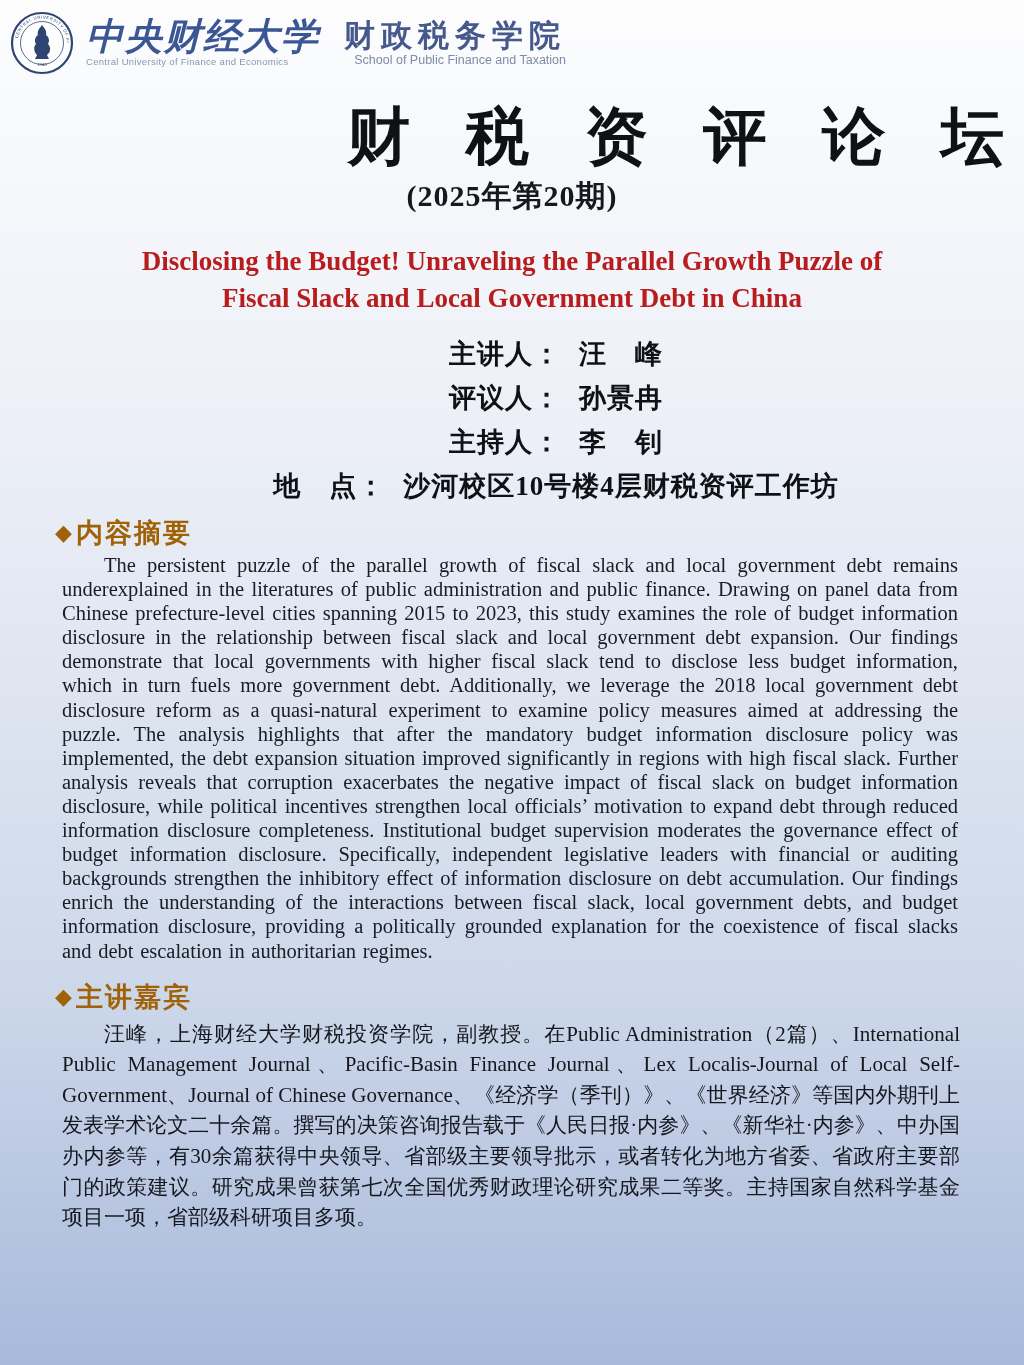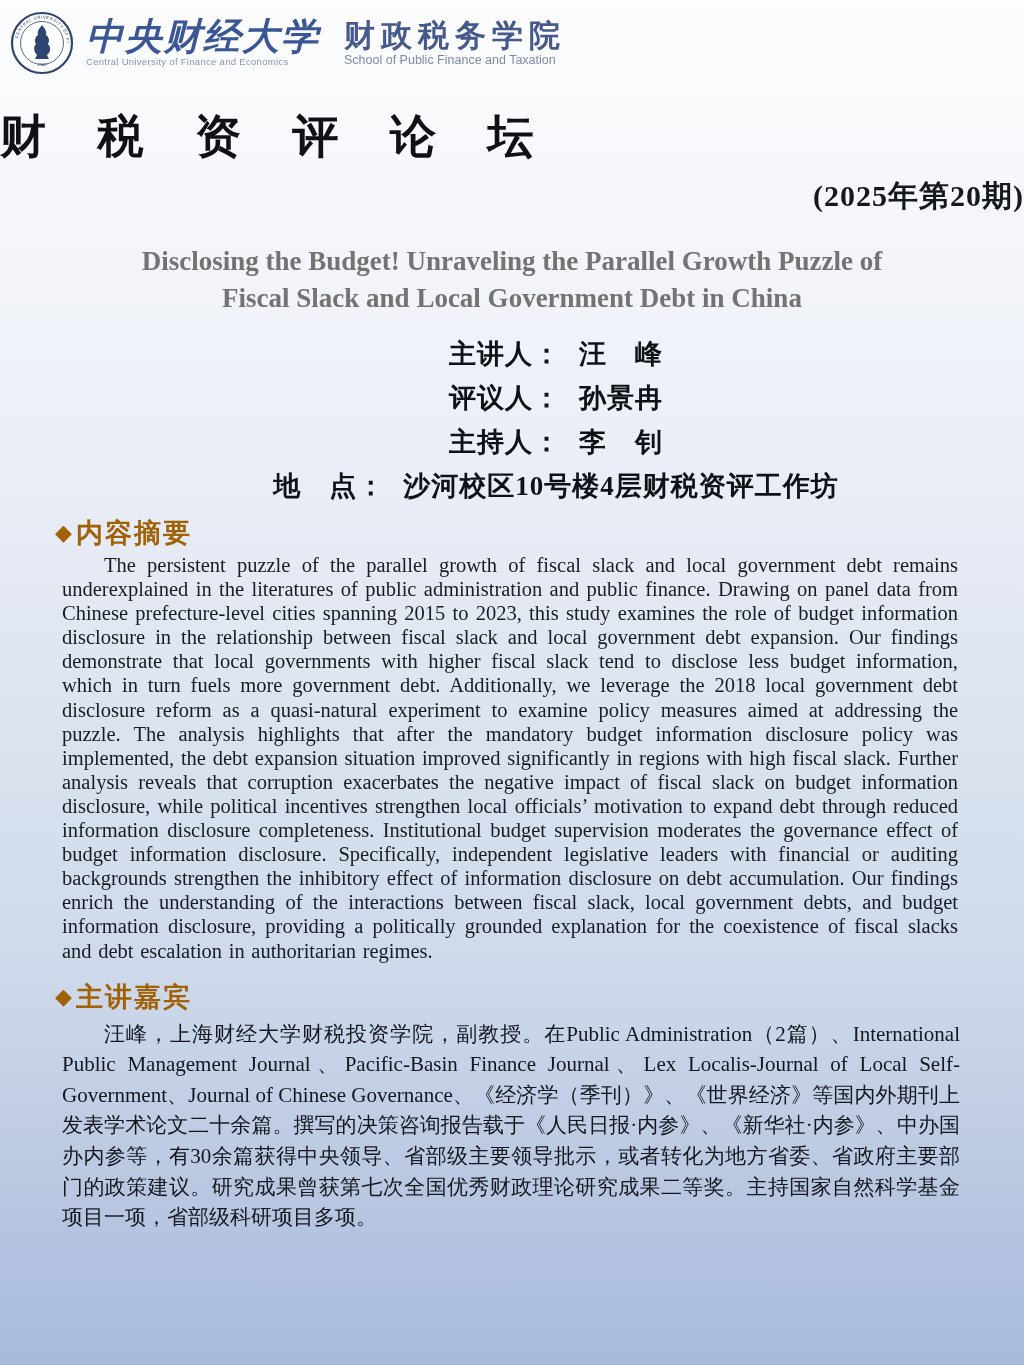--- a/index.html
+++ b/index.html
@@ -7,26 +7,26 @@
     width:1024px;height:1365px;overflow:hidden;
     background:linear-gradient(180deg,#fdfdfe 0%,#f6f8fb 12%,#eceff7 32%,#dde4f0 52%,#cdd8ea 72%,#b8c6e1 88%,#a8badc 100%);
     font-family:"Liberation Serif","DejaVu Serif",serif;
     color:#15181d;
   }
   .header{display:flex;align-items:center;padding:6px 0 0 10px;height:74px;}
   .seal{width:64px;height:64px;flex:0 0 auto;}
   .uni-block{margin-left:12px;text-align:left;}
   .uni-cn{font-size:37px;line-height:38px;color:#3b5694;font-weight:bold;font-style:italic;letter-spacing:2px;font-family:"Liberation Serif","DejaVu Serif",serif;}
   .uni-en{font-size:9.5px;line-height:12px;color:#8a96af;font-family:"Liberation Sans","DejaVu Sans",sans-serif;letter-spacing:0.3px;}
-  .school-block{margin-left:24px;text-align:left;}
+  .school-block{margin-left:24px;text-align:right;}
   .school-cn{font-size:31px;line-height:34px;color:#46598c;font-weight:bold;letter-spacing:6px;font-family:"Liberation Sans","DejaVu Sans",sans-serif;}
   .school-en{font-size:12.5px;line-height:15px;color:#7e8ba8;font-family:"Liberation Sans","DejaVu Sans",sans-serif;}
-  .main-title{text-align:left;margin-top:26px;font-size:46px;line-height:62px;font-weight:bold;letter-spacing:20px;color:#0f1114;}
-  .issue{text-align:right;margin-top:8px;font-size:30px;font-weight:bold;color:#15181d;letter-spacing:1px;}
-  .en-title{text-align:center;margin-top:26px;font-size:27px;line-height:37px;font-weight:bold;color:#737373;}
+  .main-title{text-align:right;margin-top:26px;font-size:63px;line-height:62px;font-weight:bold;letter-spacing:20px;color:#0f1114;}
+  .issue{text-align:center;margin-top:8px;font-size:30px;font-weight:bold;color:#15181d;letter-spacing:1px;}
+  .en-title{text-align:center;margin-top:26px;font-size:27px;line-height:37px;font-weight:bold;color:#b91c1c;}
   .info{margin:24px 0 0 70px;}
   .info-row{font-size:27px;line-height:27px;font-weight:bold;margin-bottom:17px;letter-spacing:1px;color:#0e1115;text-align:center;}
   .info-label{display:inline-block;min-width:148px;}
   .section-heading{margin:14px 0 2px 55px;font-size:27px;line-height:32px;font-weight:bold;color:#a16207;letter-spacing:2px;}
   .bullet{font-size:22px;vertical-align:2px;margin-right:2px;}
   .abstract-body{margin:4px 66px 0 62px;font-size:20.5px;line-height:24.1px;text-align:justify;text-indent:42px;color:#181c24;word-spacing:1.5px;}
   .bio-body{margin:6px 64px 0 62px;font-size:21px;line-height:30.6px;text-align:justify;text-indent:2em;color:#14171d;}
 </style>
 </head>
 <body>

